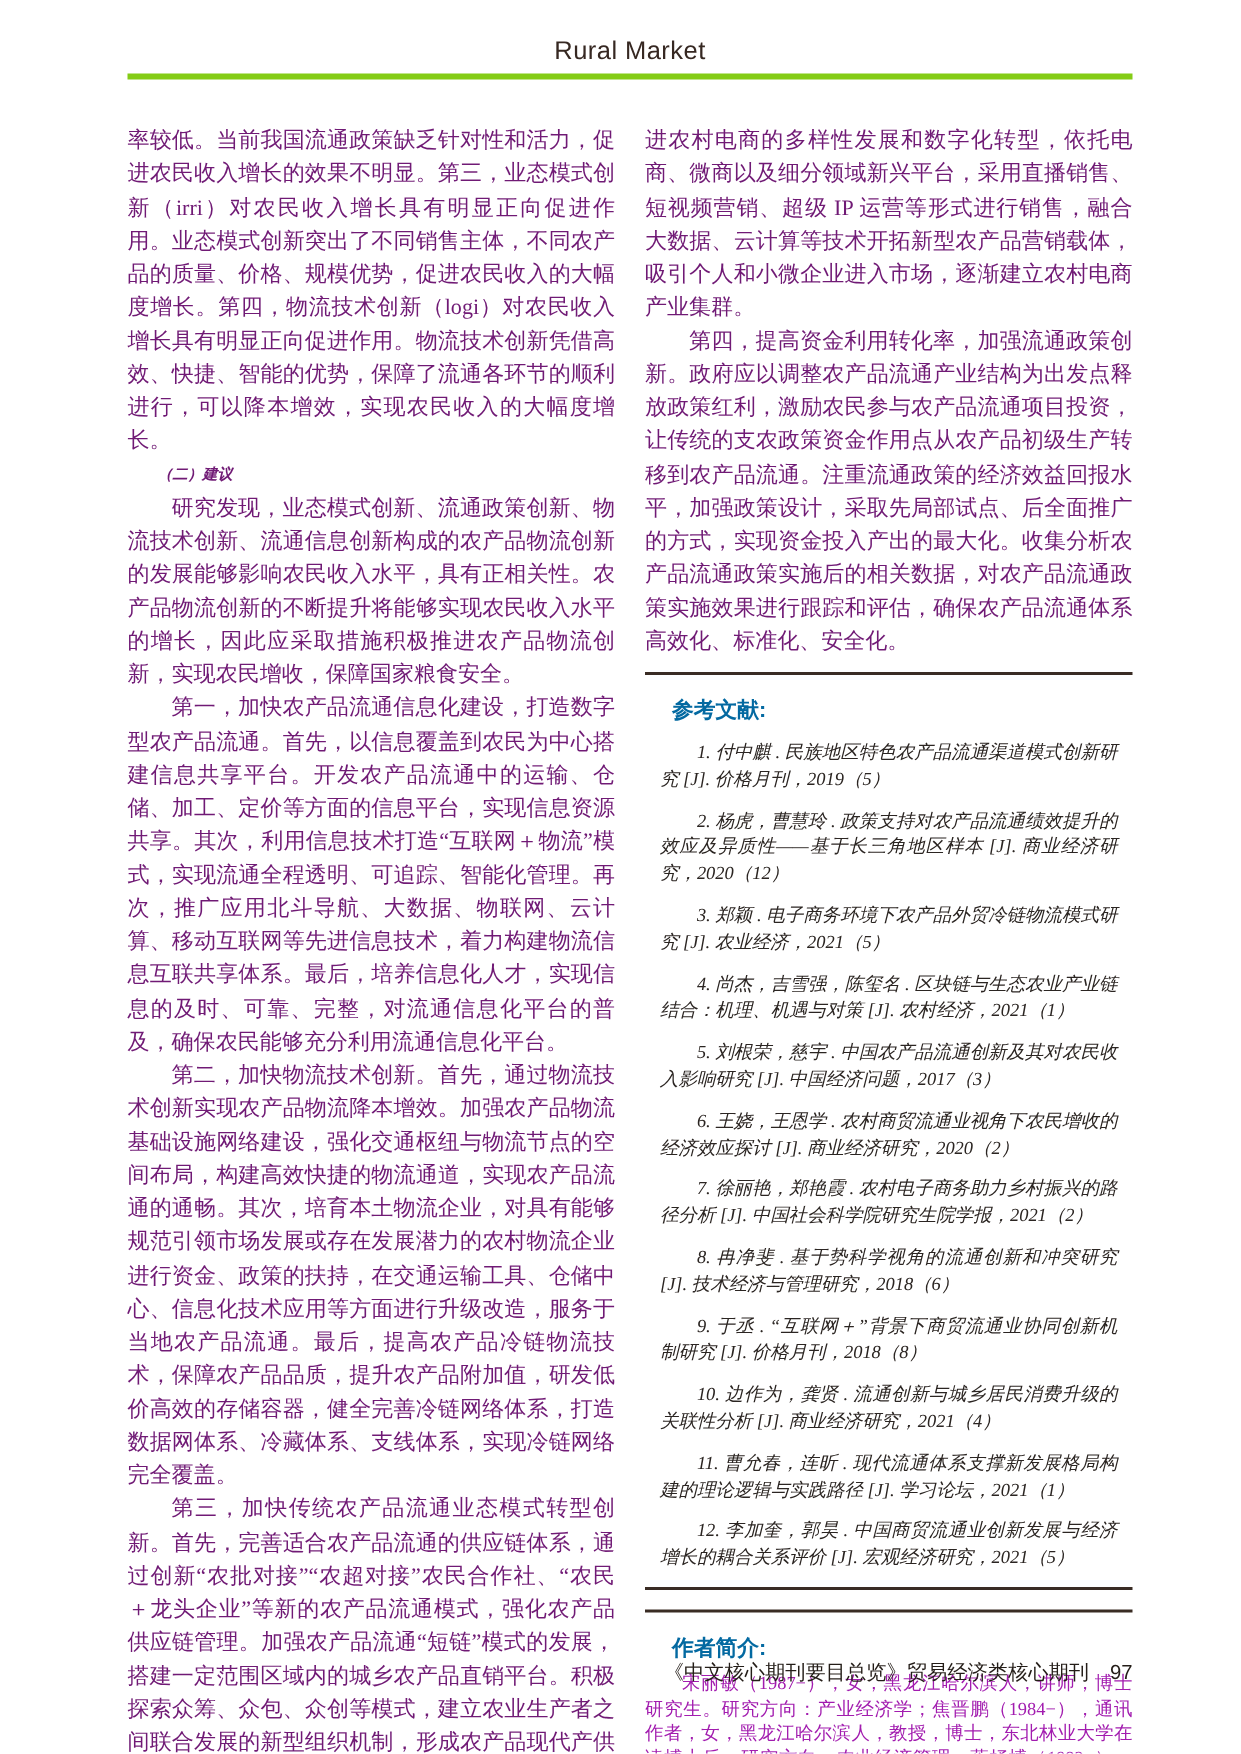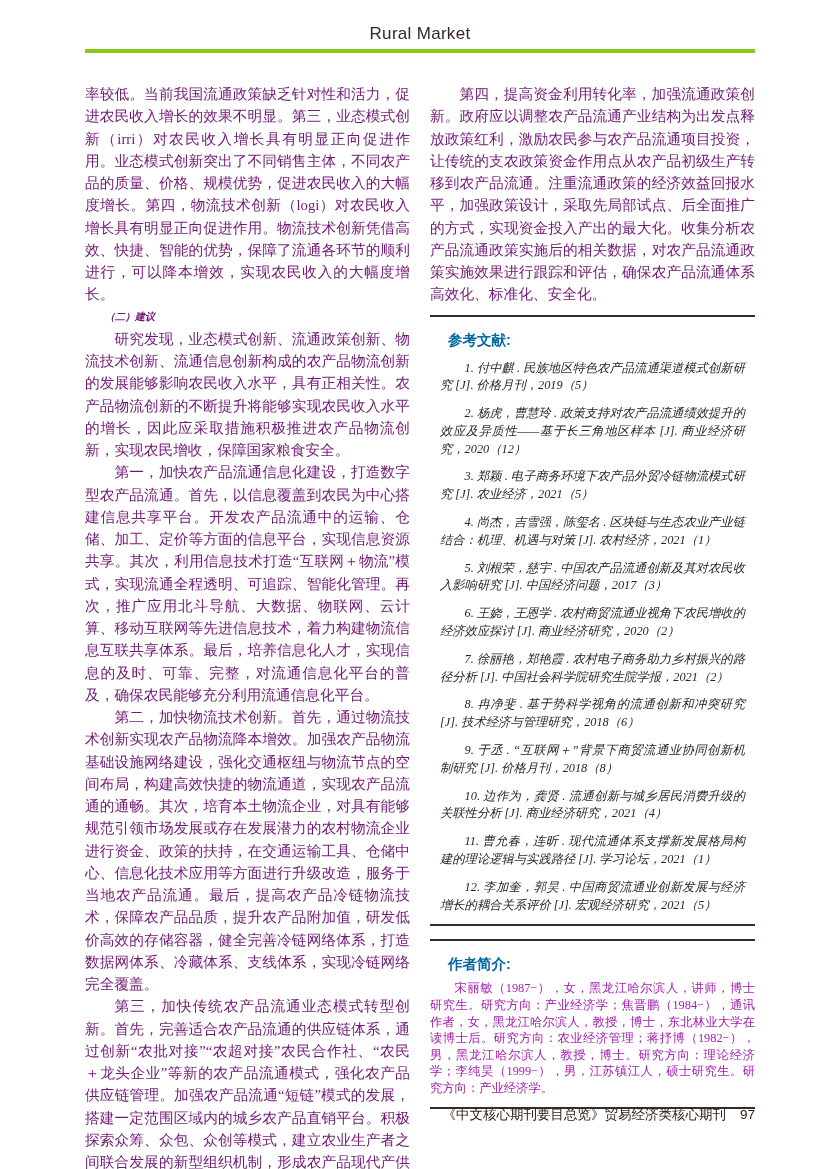--- a/index.html
+++ b/index.html
@@ -74,20 +74,21 @@
       <p class="no-indent">率较低。当前我国流通政策缺乏针对性和活力，促进农民收入增长的效果不明显。第三，业态模式创新（irri）对农民收入增长具有明显正向促进作用。业态模式创新突出了不同销售主体，不同农产品的质量、价格、规模优势，促进农民收入的大幅度增长。第四，物流技术创新（logi）对农民收入增长具有明显正向促进作用。物流技术创新凭借高效、快捷、智能的优势，保障了流通各环节的顺利进行，可以降本增效，实现农民收入的大幅度增长。</p>
       <p class="subhead">（二）建议</p>
       <p>研究发现，业态模式创新、流通政策创新、物流技术创新、流通信息创新构成的农产品物流创新的发展能够影响农民收入水平，具有正相关性。农产品物流创新的不断提升将能够实现农民收入水平的增长，因此应采取措施积极推进农产品物流创新，实现农民增收，保障国家粮食安全。</p>
       <p>第一，加快农产品流通信息化建设，打造数字型农产品流通。首先，以信息覆盖到农民为中心搭建信息共享平台。开发农产品流通中的运输、仓储、加工、定价等方面的信息平台，实现信息资源共享。其次，利用信息技术打造“互联网＋物流”模式，实现流通全程透明、可追踪、智能化管理。再次，推广应用北斗导航、大数据、物联网、云计算、移动互联网等先进信息技术，着力构建物流信息互联共享体系。最后，培养信息化人才，实现信息的及时、可靠、完整，对流通信息化平台的普及，确保农民能够充分利用流通信息化平台。</p>
       <p>第二，加快物流技术创新。首先，通过物流技术创新实现农产品物流降本增效。加强农产品物流基础设施网络建设，强化交通枢纽与物流节点的空间布局，构建高效快捷的物流通道，实现农产品流通的通畅。其次，培育本土物流企业，对具有能够规范引领市场发展或存在发展潜力的农村物流企业进行资金、政策的扶持，在交通运输工具、仓储中心、信息化技术应用等方面进行升级改造，服务于当地农产品流通。最后，提高农产品冷链物流技术，保障农产品品质，提升农产品附加值，研发低价高效的存储容器，健全完善冷链网络体系，打造数据网体系、冷藏体系、支线体系，实现冷链网络完全覆盖。</p>
       <p>第三，加快传统农产品流通业态模式转型创新。首先，完善适合农产品流通的供应链体系，通过创新“农批对接”“农超对接”农民合作社、“农民＋龙头企业”等新的农产品流通模式，强化农产品供应链管理。加强农产品流通“短链”模式的发展，搭建一定范围区域内的城乡农产品直销平台。积极探索众筹、众包、众创等模式，建立农业生产者之间联合发展的新型组织机制，形成农产品现代产供销一体化流通体系。其次，进一步推</p>
     </div>
 
     <div class="col">
       <div class="body-text">
+        <p class="no-indent">进农村电商的多样性发展和数字化转型，依托电商、微商以及细分领域新兴平台，采用直播销售、短视频营销、超级 IP 运营等形式进行销售，融合大数据、云计算等技术开拓新型农产品营销载体，吸引个人和小微企业进入市场，逐渐建立农村电商产业集群。</p>
         <p>第四，提高资金利用转化率，加强流通政策创新。政府应以调整农产品流通产业结构为出发点释放政策红利，激励农民参与农产品流通项目投资，让传统的支农政策资金作用点从农产品初级生产转移到农产品流通。注重流通政策的经济效益回报水平，加强政策设计，采取先局部试点、后全面推广的方式，实现资金投入产出的最大化。收集分析农产品流通政策实施后的相关数据，对农产品流通政策实施效果进行跟踪和评估，确保农产品流通体系高效化、标准化、安全化。</p>
       </div>
 
       <div class="rule refs-rule"></div>
 
       <div class="refs">
         <div class="refs-heading">参考文献:</div>
         <p>1. 付中麒 . 民族地区特色农产品流通渠道模式创新研究 [J]. 价格月刊，2019（5）</p>
         <p>2. 杨虎，曹慧玲 . 政策支持对农产品流通绩效提升的效应及异质性——基于长三角地区样本 [J]. 商业经济研究，2020（12）</p>
         <p>3. 郑颖 . 电子商务环境下农产品外贸冷链物流模式研究 [J]. 农业经济，2021（5）</p>

